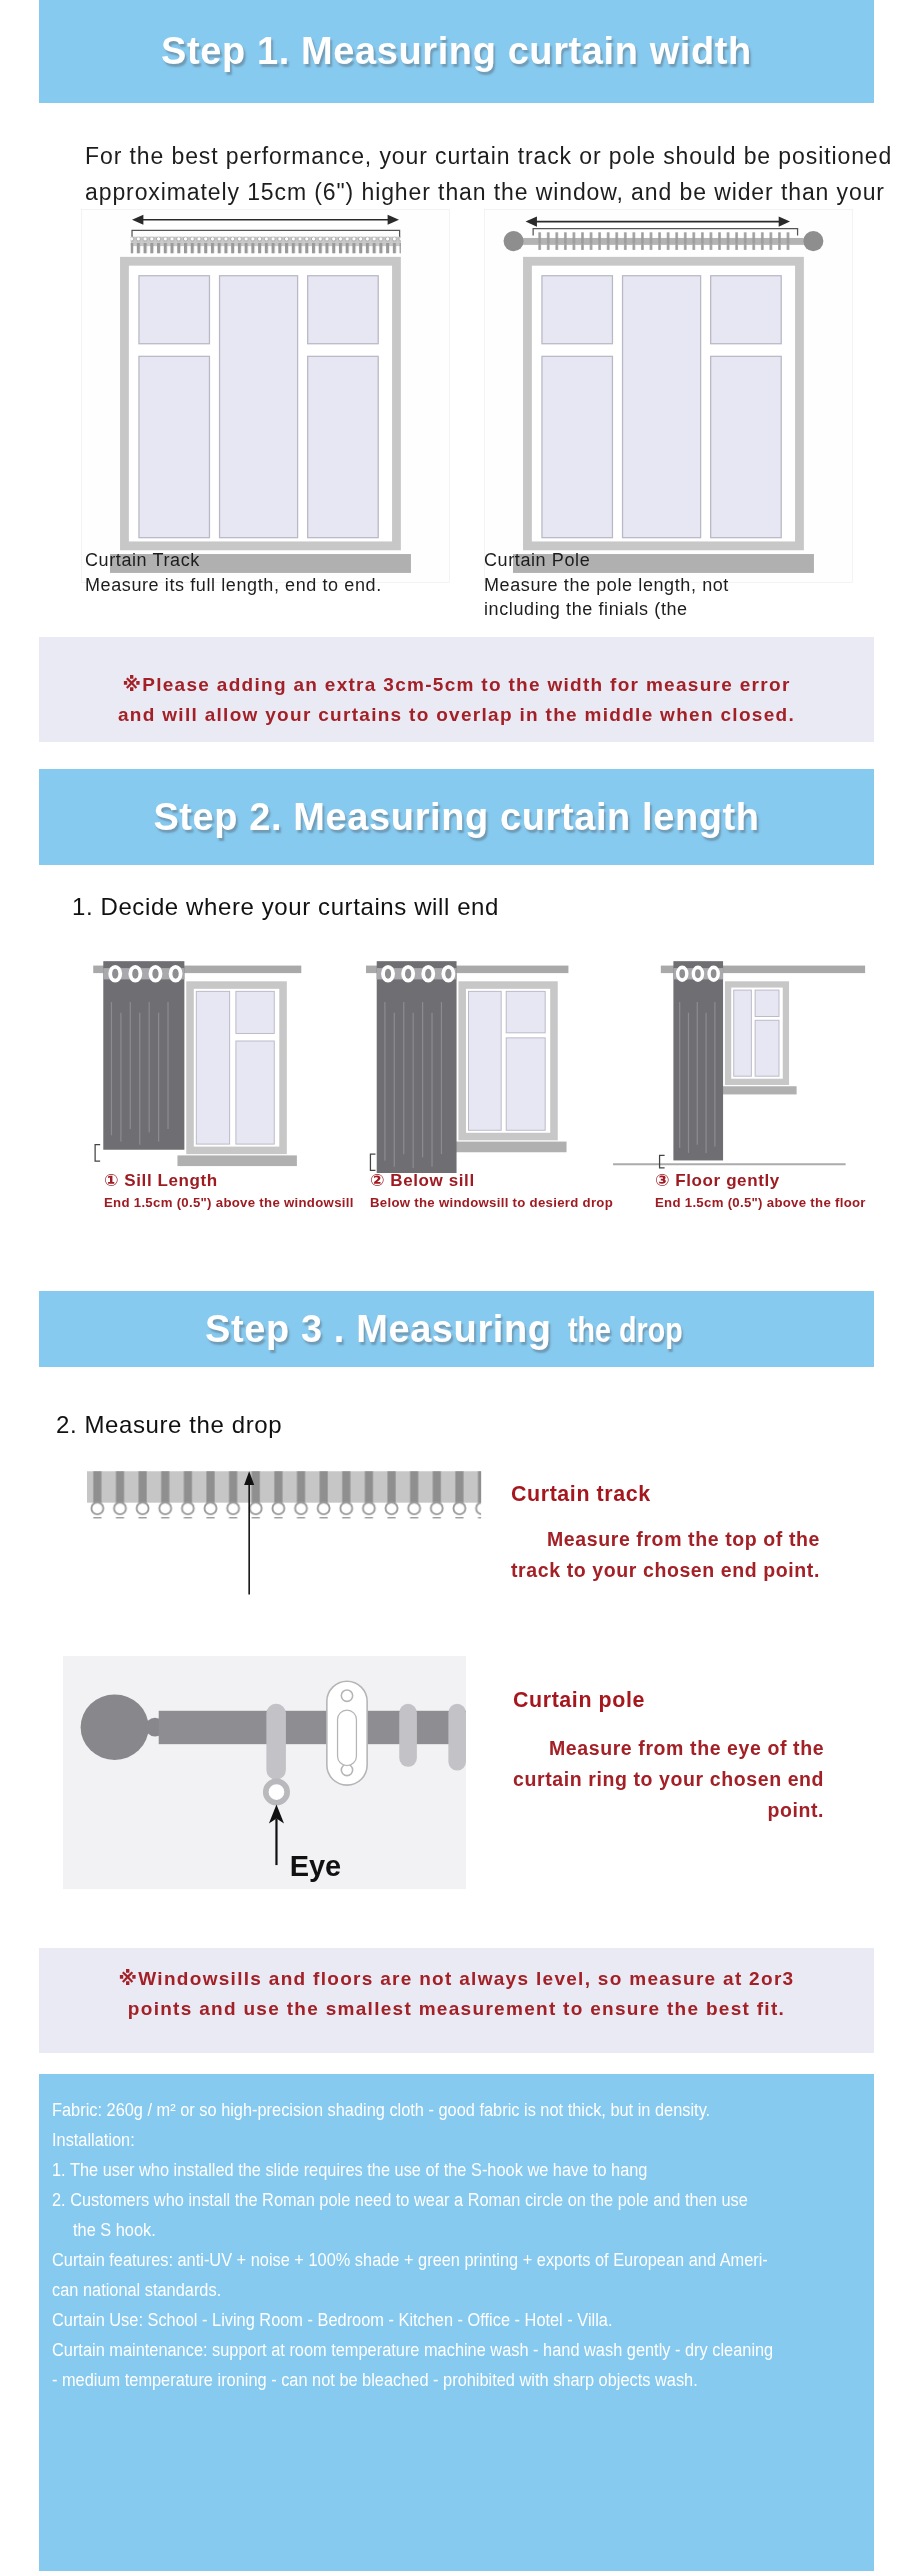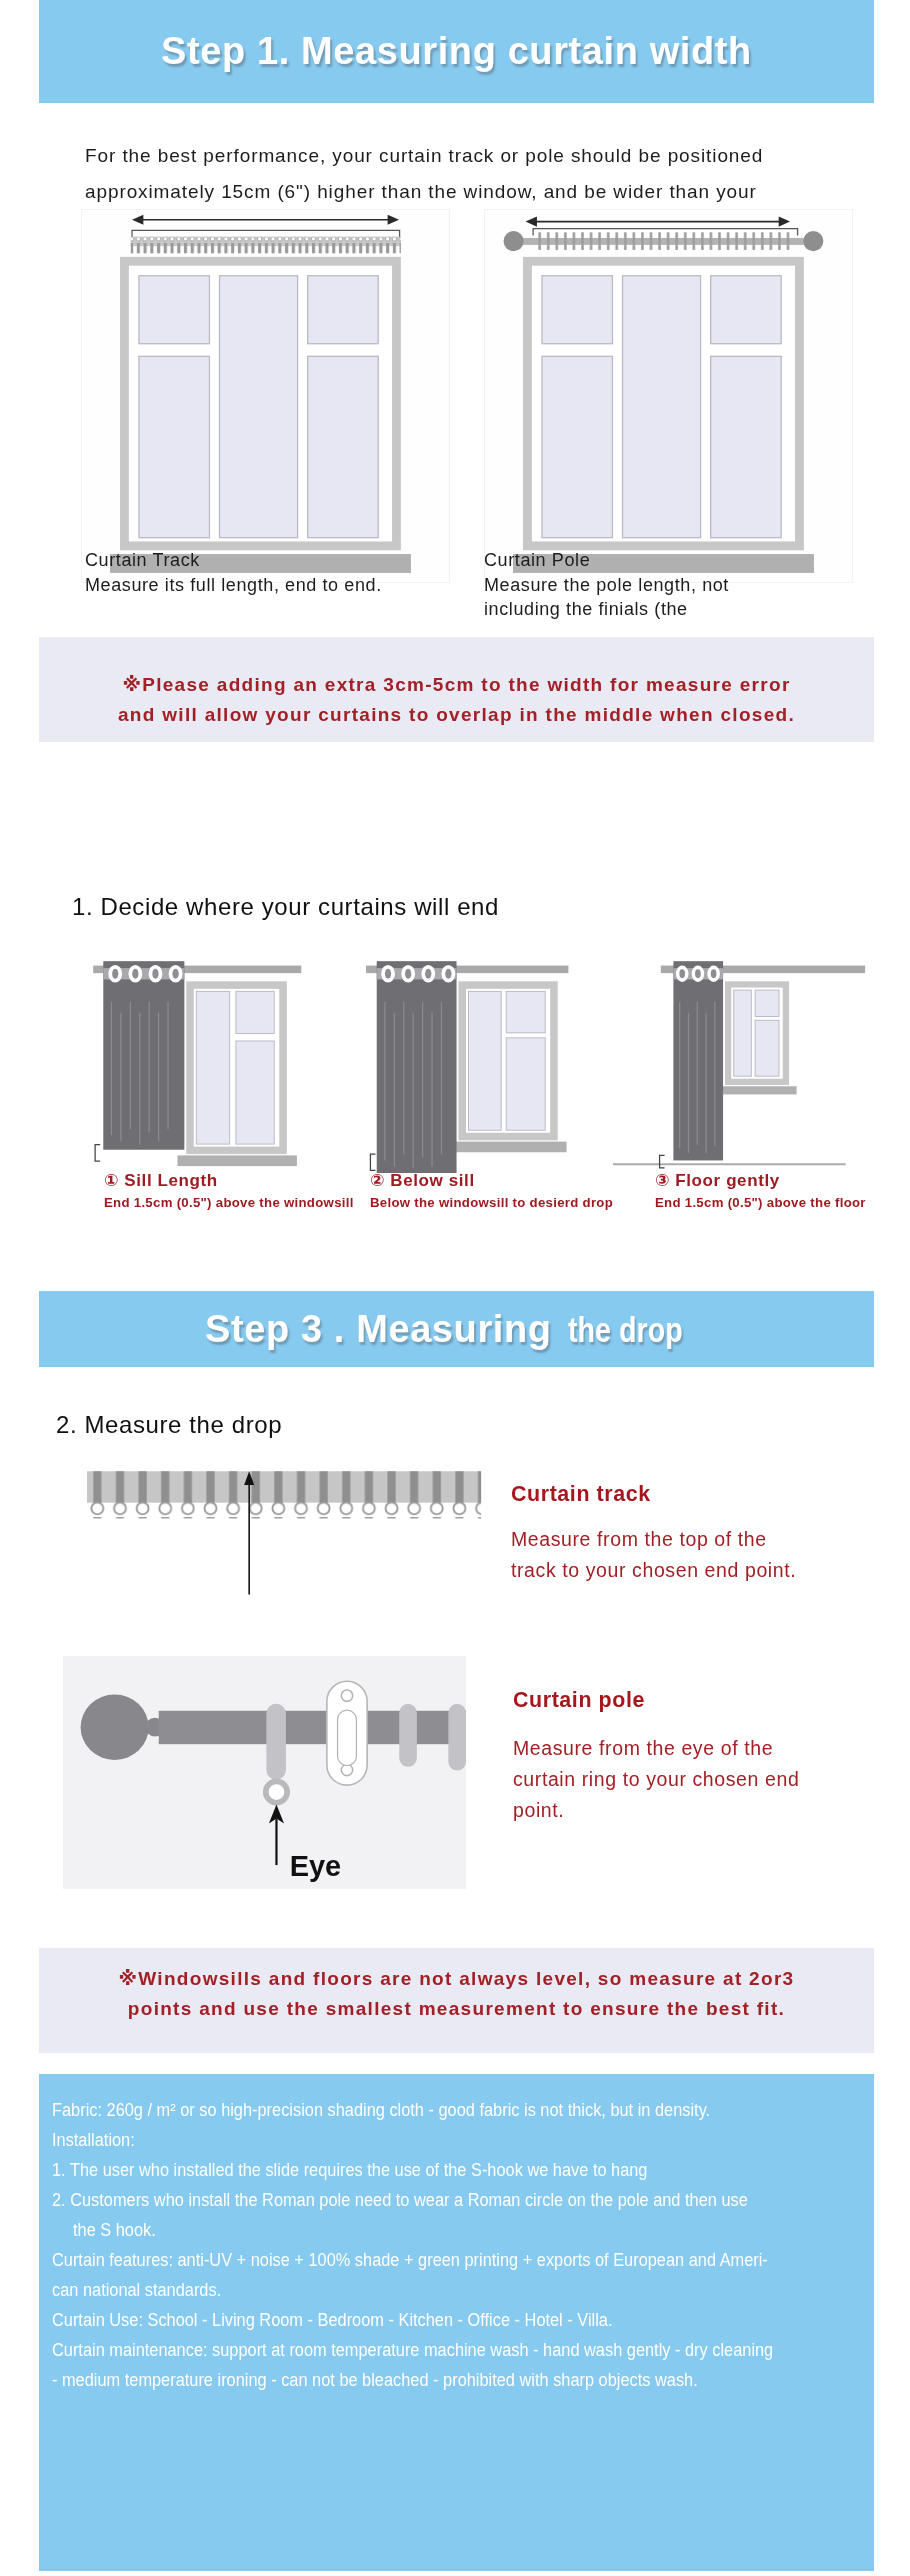--- a/index.html
+++ b/index.html
@@ -9,33 +9,33 @@
   .abs { position:absolute; }
 
   .band { position:absolute; left:39px; width:835px; background:#86caf0; display:flex; align-items:center; justify-content:center; }
   #band1 { top:0; height:103px; }
   #band2 { top:769px; height:96px; }
   #band3 { top:1291px; height:76px; }
   .band-title { color:#ffffff; font-weight:bold; font-size:38px; letter-spacing:0.6px; white-space:nowrap;
                 text-shadow:1.9px 2.5px 1.9px rgba(95,115,130,.55); }
   .tail { display:inline-block; margin-left:16.4px; transform:scaleX(.82); transform-origin:0 50%; letter-spacing:0; font-size:35px; }
 
-  .intro { left:85px; top:138px; font-size:19px; line-height:36px; letter-spacing:0.9px; color:#1d1d1d; white-space:nowrap; }
+  .intro { left:85px; top:138px; font-size:23px; line-height:36px; letter-spacing:0.9px; color:#1d1d1d; white-space:nowrap; }
 
   .cap { font-size:18px; line-height:24.5px; letter-spacing:0.6px; color:#1d1d1d; white-space:nowrap; }
 
   .note { position:absolute; left:39px; width:835px; background:#eaeaf4; color:#a32026; font-weight:bold;
           font-size:19px; letter-spacing:1.3px; text-align:center; line-height:30px; }
   #note1 { top:637px; height:105px; padding-top:33px; }
   #note2 { top:1948px; height:105px; padding-top:16px; }
 
   .h-black { font-weight:normal; font-size:24px; color:#111111; letter-spacing:0.6px; white-space:nowrap; }
 
   .red-title { color:#a6161d; font-weight:bold; font-size:21.4px; letter-spacing:0.6px; white-space:nowrap; }
-  .red-body  { color:#a32026; font-weight:normal; font-size:19.5px; line-height:31px; letter-spacing:0.6px; white-space:nowrap; }
+  .red-body  { color:#a32026; font-weight:bold; font-size:19.5px; line-height:31px; letter-spacing:0.6px; white-space:nowrap;text-align:right; }
 
   .opt-label { color:#9e1b22; font-weight:bold; font-size:17px; letter-spacing:0.6px; white-space:nowrap; }
   .opt-desc  { color:#9e1b22; font-weight:bold; font-size:13.2px; letter-spacing:0.3px; white-space:nowrap; }
 
   .footer { position:absolute; left:39px; top:2074px; width:835px; height:497px; background:#86caf0; padding:21.4px 0 0 12.6px; }
   .fline { color:#ffffff; font-size:17.6px; line-height:30px; white-space:nowrap; transform:scaleX(.93); transform-origin:0 50%; }
   .fline.indent { padding-left:22.6px; }
 </style>
 </head>
 <body>
@@ -124,20 +124,23 @@
     <div>Curtain Pole</div>
     <div>Measure the pole length, not</div>
     <div>including the finials (the</div>
   </div>
 
   <div class="note" id="note1">
     <div>※Please adding an extra 3cm-5cm to the width for measure error</div>
     <div>and will allow your curtains to overlap in the middle when closed.</div>
   </div>
 
+  <section class="band" id="band2">
+    <div class="band-title">Step 2. Measuring curtain length</div>
+  </section>
 
   <div class="abs h-black" style="left:72px;top:893px">1. Decide where your curtains will end</div>
 
   <svg class="abs" style="left:75px;top:953px" width="792" height="220" viewBox="0 0 1260 350">
 
     <g>
       <rect x="29" y="20" width="331" height="12" fill="#a9a9a9"></rect>
       <g>
         <rect x="177" y="45" width="160" height="275" fill="#c7c7c7"></rect>
         <rect x="189" y="57" width="136" height="251" fill="#ffffff"></rect>

